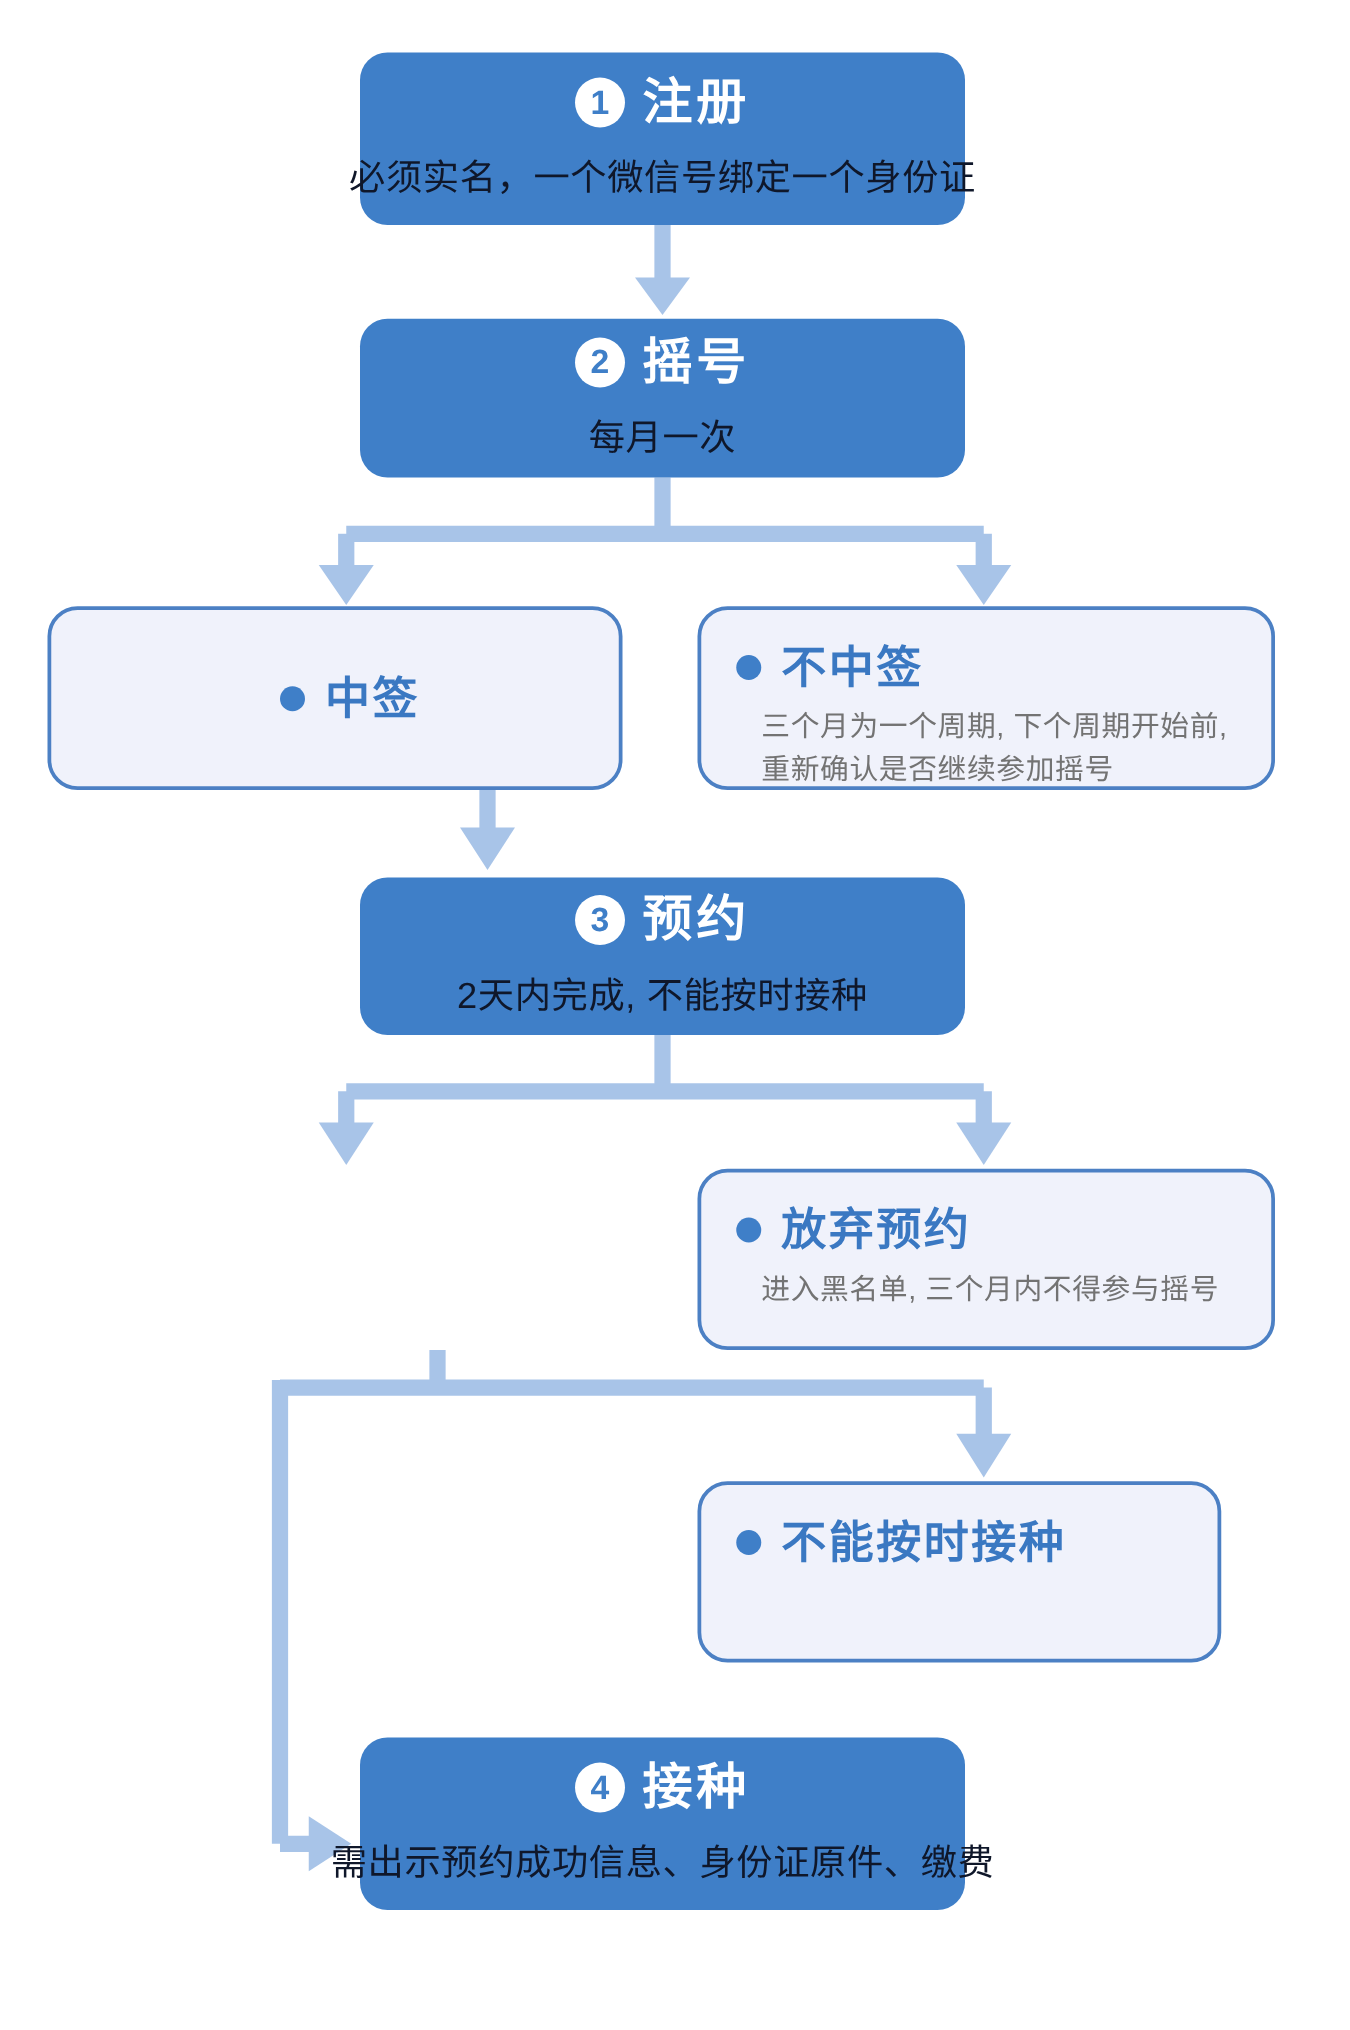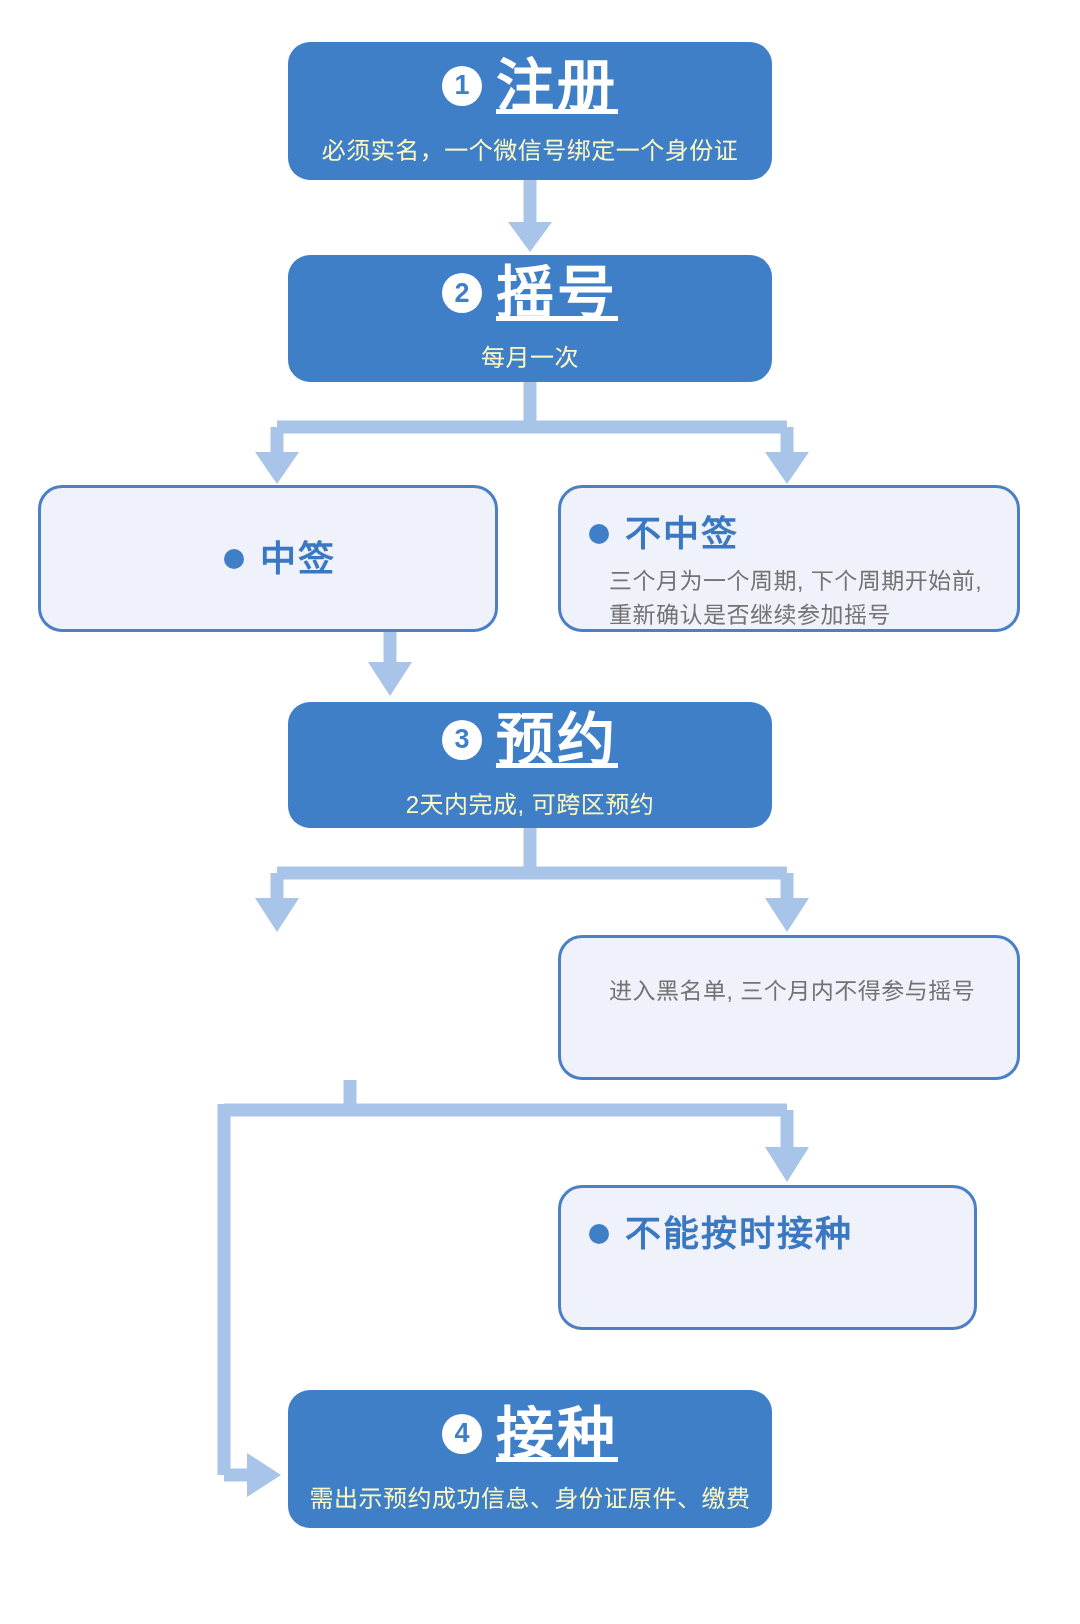--- a/index.html
+++ b/index.html
@@ -55,30 +55,29 @@
     color: #3f7fc8;
     font-size: 27px;
     font-weight: bold;
     display: flex;
     align-items: center;
     justify-content: center;
     line-height: 1;
     flex: 0 0 auto;
   }
   .step-title {
-    font-size: 58px;
+    font-size: 40px;
     font-weight: bold;
     letter-spacing: 3px;
     white-space: nowrap;
-    text-decoration: underline;
   }
   .step-sub {
     margin-top: 16px;
-    font-size: 24px;
-    color: #fef9c3;
+    font-size: 29px;
+    color: #0f172a;
     white-space: nowrap;
     letter-spacing: 0.5px;
   }
 
   
   .outcome-box {
     position: absolute;
     box-sizing: border-box;
     background: #f0f2fb;
     border: 3px solid #4c80c4;
@@ -205,25 +204,29 @@
       <span class="outcome-title">不中签</span>
     </div>
     <div class="outcome-desc">三个月为一个周期, 下个周期开始前, 重新确认是否继续参加摇号</div>
   </div>
 
   <div class="step-box" style="left:288px; top:702px; width:484px; height:126px;">
     <div class="step-head">
       <span class="step-num">3</span>
       <span class="step-title">预约</span>
     </div>
-    <div class="step-sub">2天内完成, 可跨区预约</div>
+    <div class="step-sub">2天内完成, 不能按时接种</div>
   </div>
 
 
   <div class="outcome-box padded" style="left:558px; top:935px; width:462px; height:145px;">
+    <div class="outcome-head">
+      <span class="bullet"></span>
+      <span class="outcome-title">放弃预约</span>
+    </div>
     <div class="outcome-desc">进入黑名单, 三个月内不得参与摇号</div>
   </div>
 
   <div class="outcome-box padded" style="left:558px; top:1185px; width:419px; height:145px;">
     <div class="outcome-head">
       <span class="bullet"></span>
       <span class="outcome-title">不能按时接种</span>
     </div>
   </div>
 

